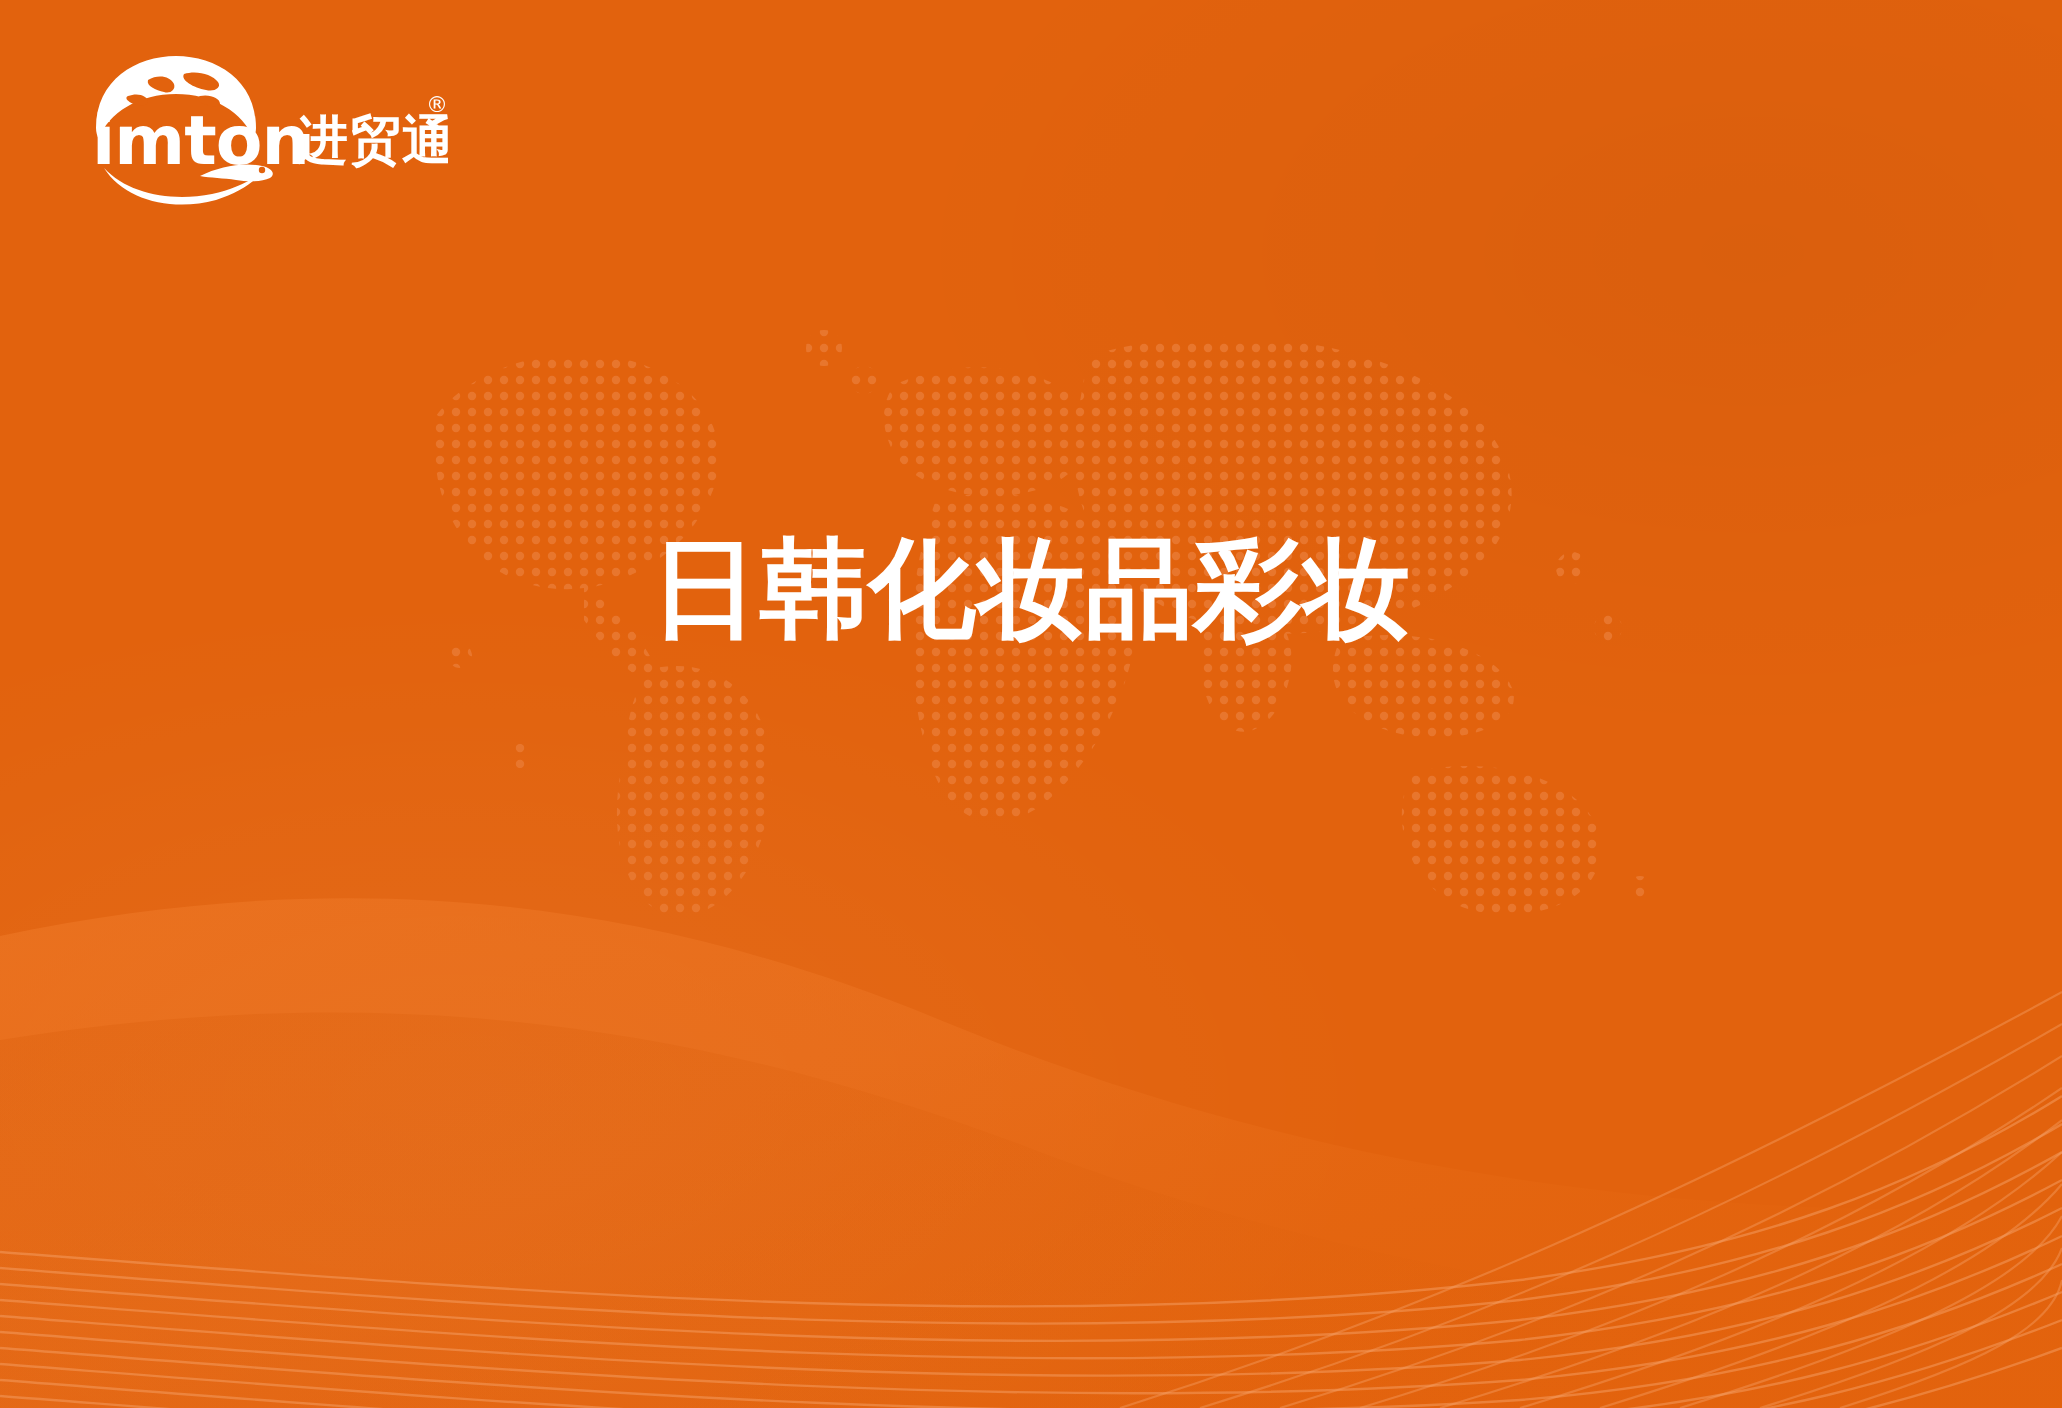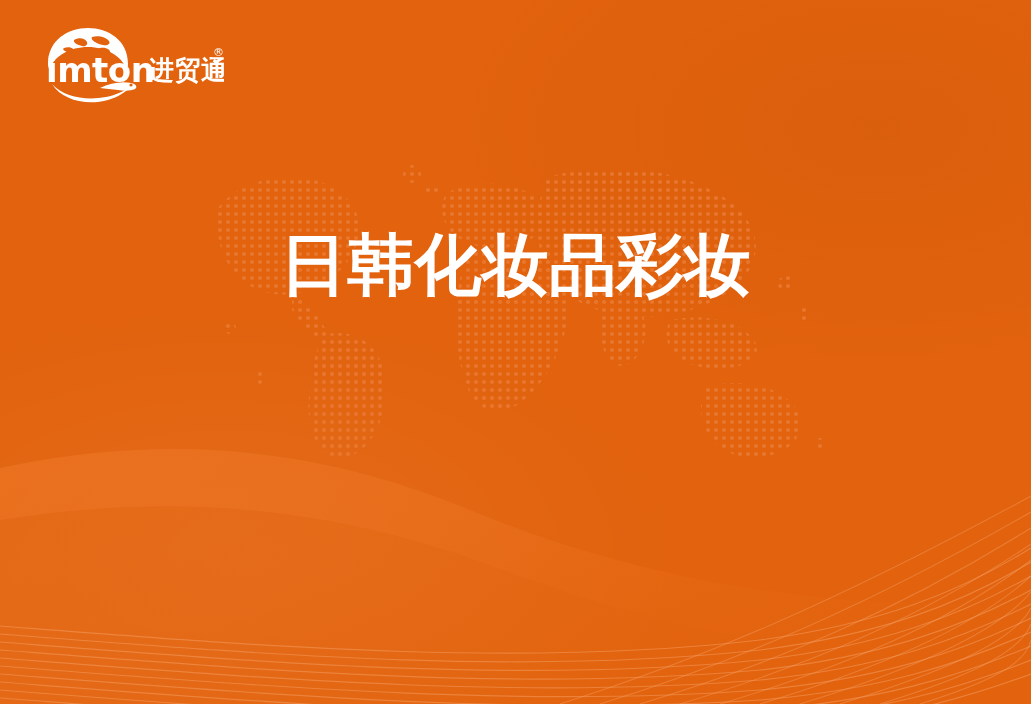--- a/index.html
+++ b/index.html
@@ -70,22 +70,23 @@
     text-align: center;
     color: #ffffff;
     font-family: "DejaVu Sans", "Liberation Sans", sans-serif;
     font-weight: 700;
     line-height: 1.0;
     letter-spacing: 0.02em;
     user-select: none;
   }
   .headline-line {
     display: block;
-    font-size: 67px;
+    font-size: 54px;
     white-space: nowrap;
+    margin-top: 36px;
   }
   #headline-line-1 { margin-bottom: 38px; }
 </style>
 </head>
 <body>
 
 <div id="poster">
 
   <div id="bg-base" class="layer"></div>
 

